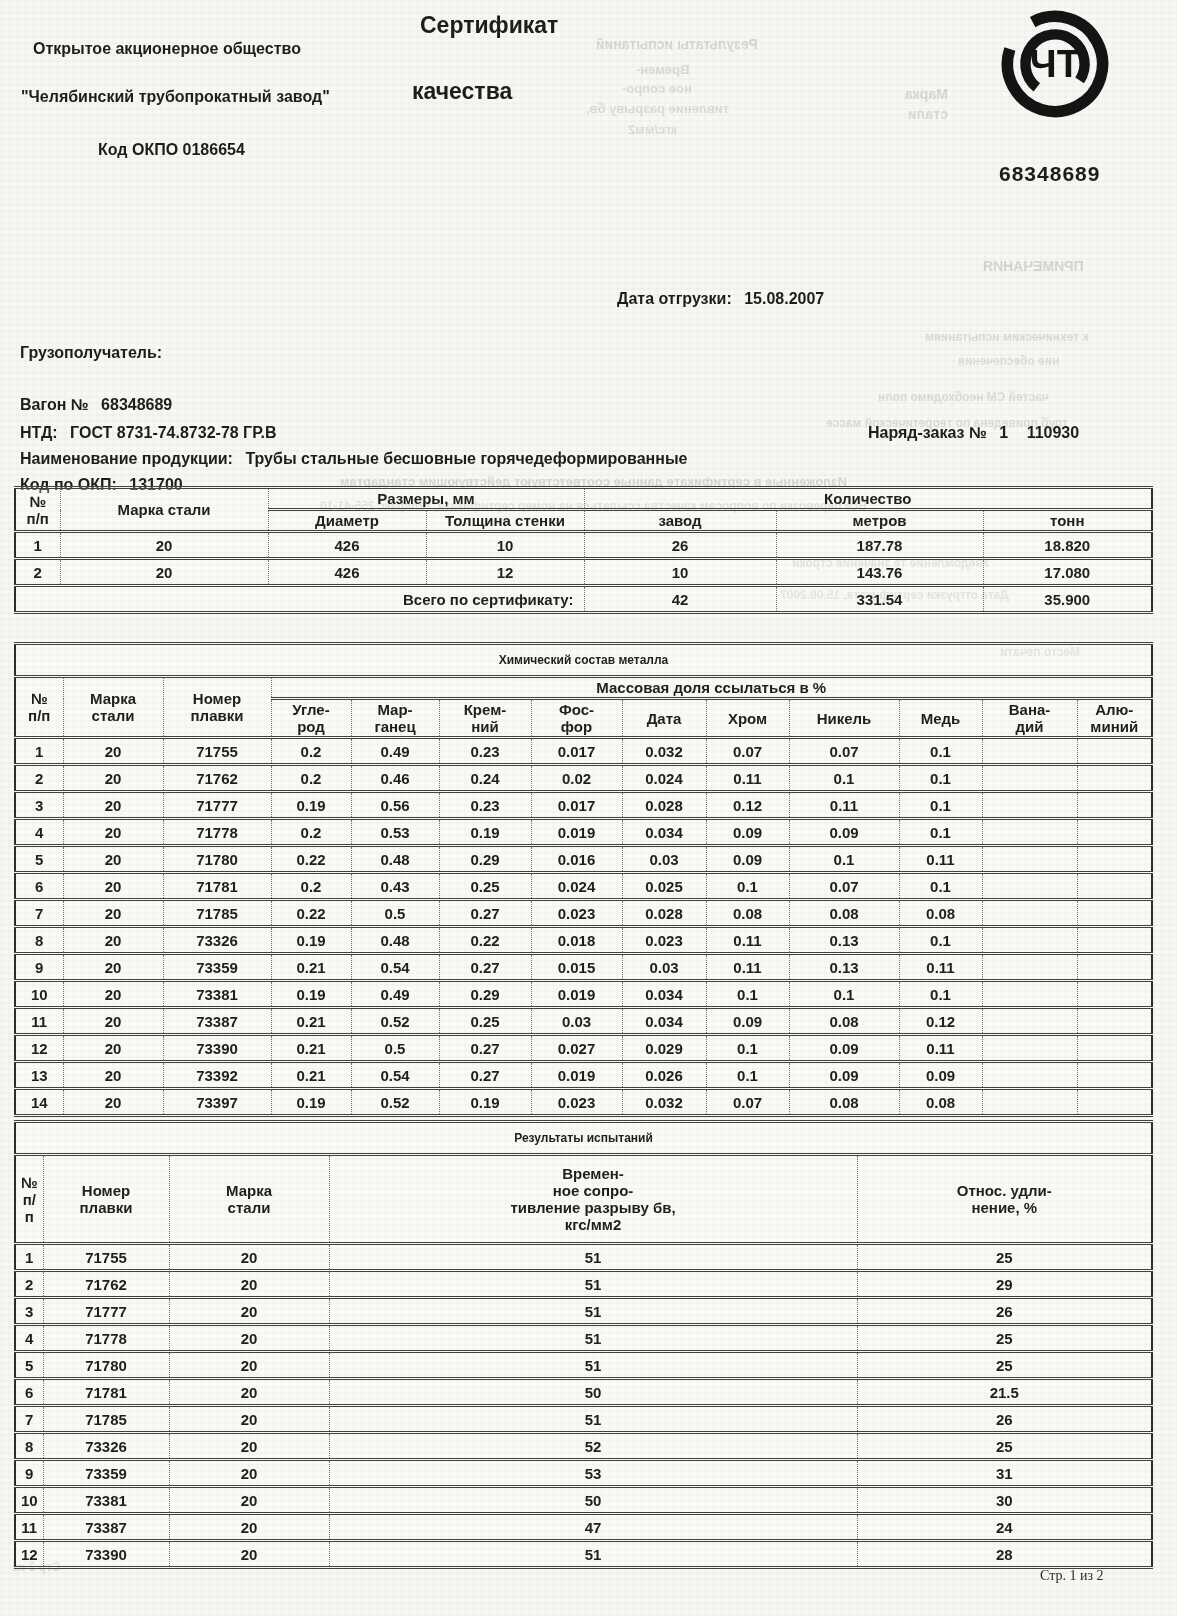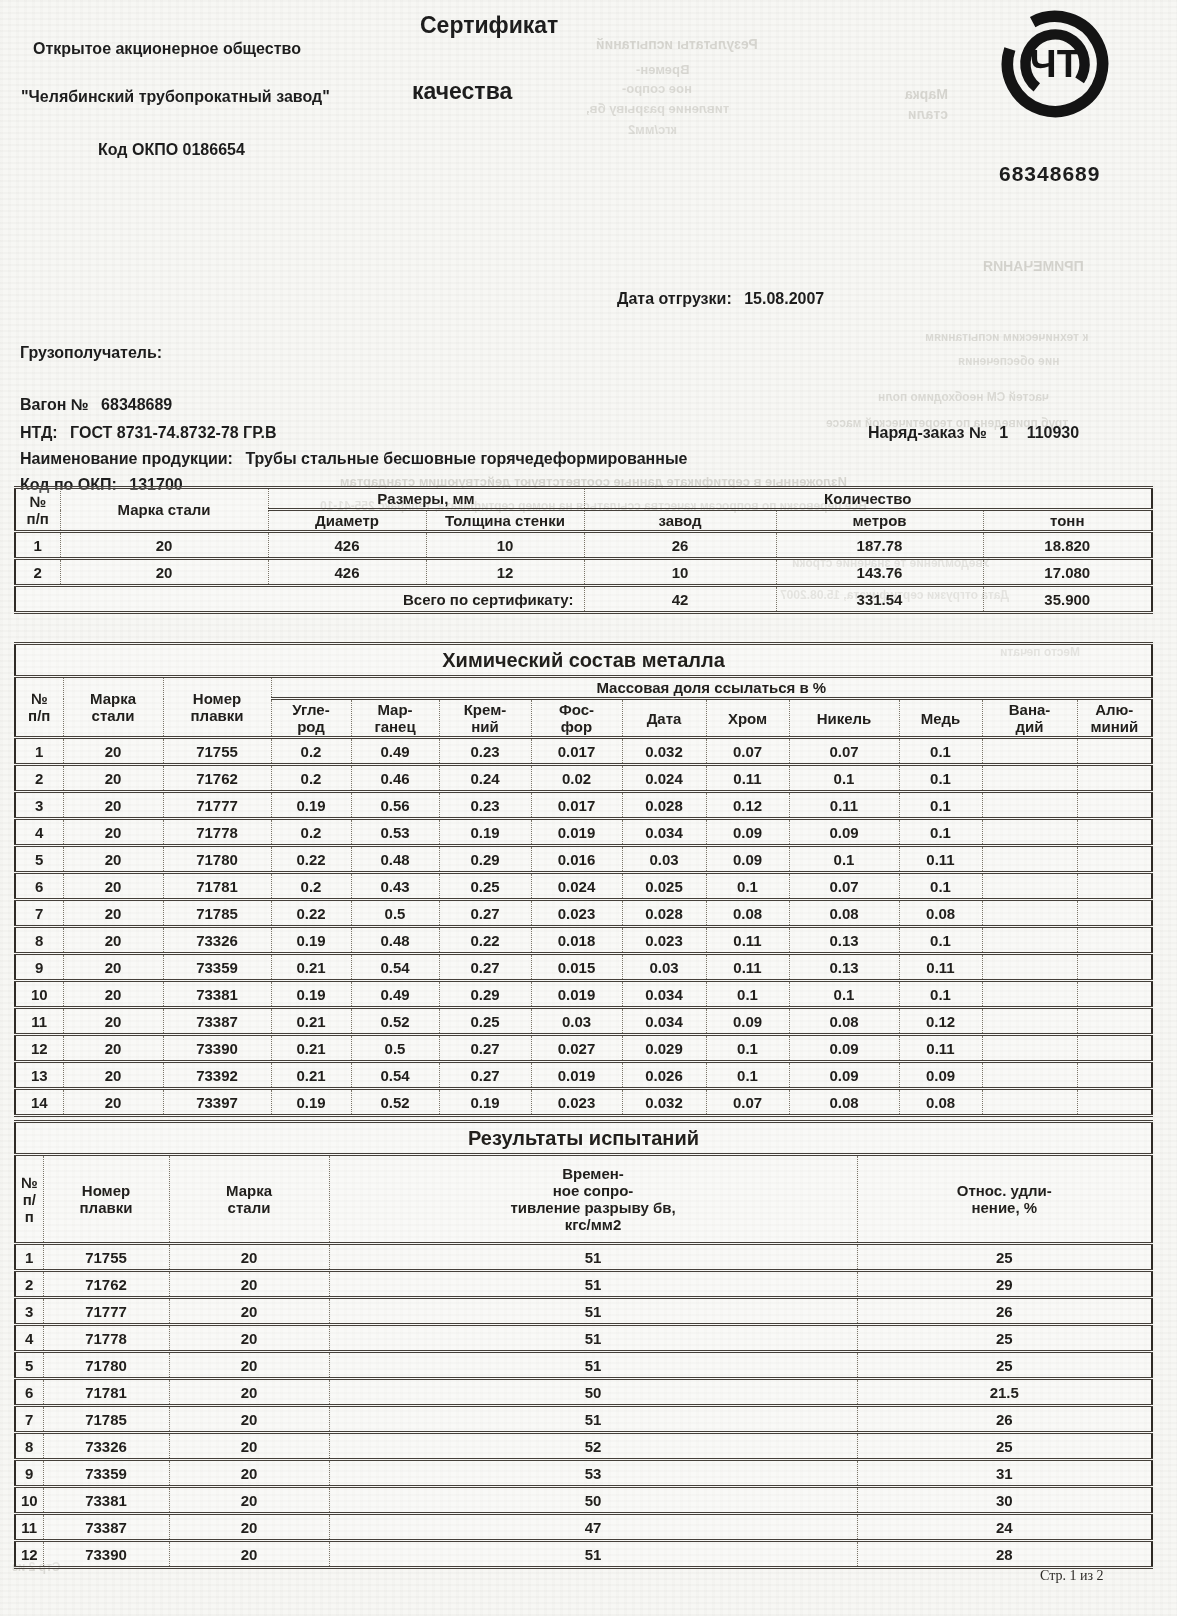--- a/index.html
+++ b/index.html
@@ -30,21 +30,21 @@
   .tbl-wrap { position:absolute; left:14px; width:1141px; }
   table.doc { border-collapse:collapse; table-layout:fixed; width:1137px;
               border:2px solid #2f2b26; background:rgba(255,255,255,.25); }
   table.doc th, table.doc td {
     border-top:3px double #45403a; border-bottom:3px double #45403a;
     border-left:1px dotted #7b7569; border-right:1px dotted #7b7569;
     font-size:15px; font-weight:bold; color:#211f1c;
     text-align:center; vertical-align:middle; padding:1px 3px;
     white-space:pre-line; overflow:hidden;
   }
-  table.doc .ttl { font-size:20px; height:28px; }
+  table.doc .ttl { font-size:12px; height:28px; }
   table.doc td { height:22px; }
   .t1 td { height:25px; }
   .t1 .total-lbl { text-align:right; padding-right:10px; }
   .chem td { font-size:14.5px; height:19px; }
   .res td { height:21px; }
   .res .hdr-tall { height:84px; }
 
   
   .footer { font-size:14px; color:#2c2a26; font-family:"Liberation Serif", serif;text-align:center; }
 

